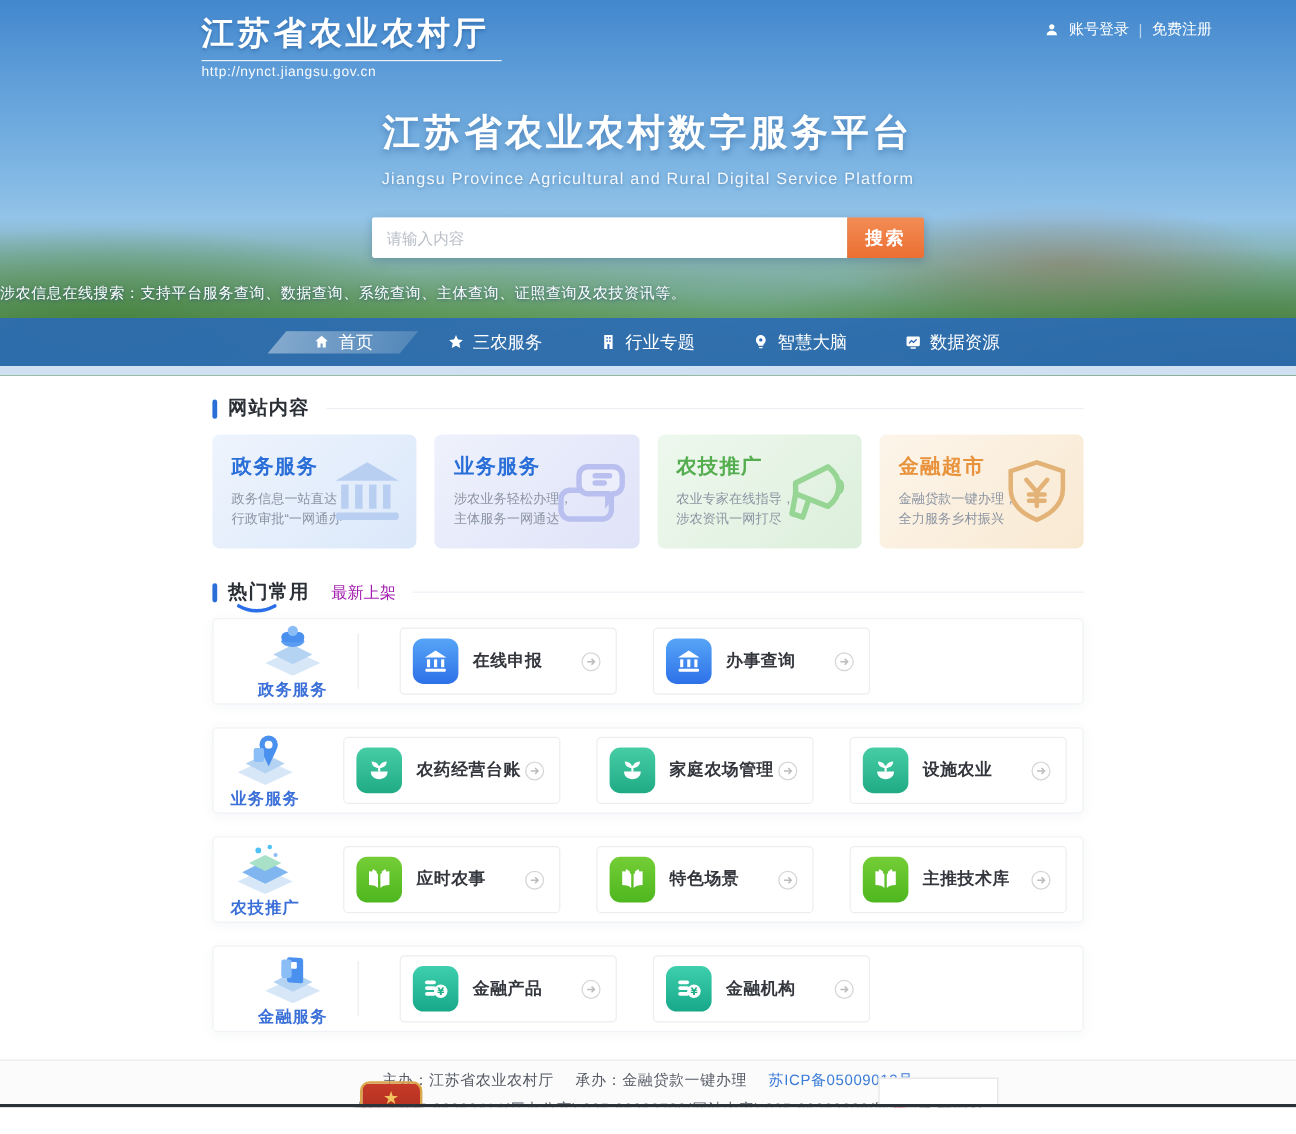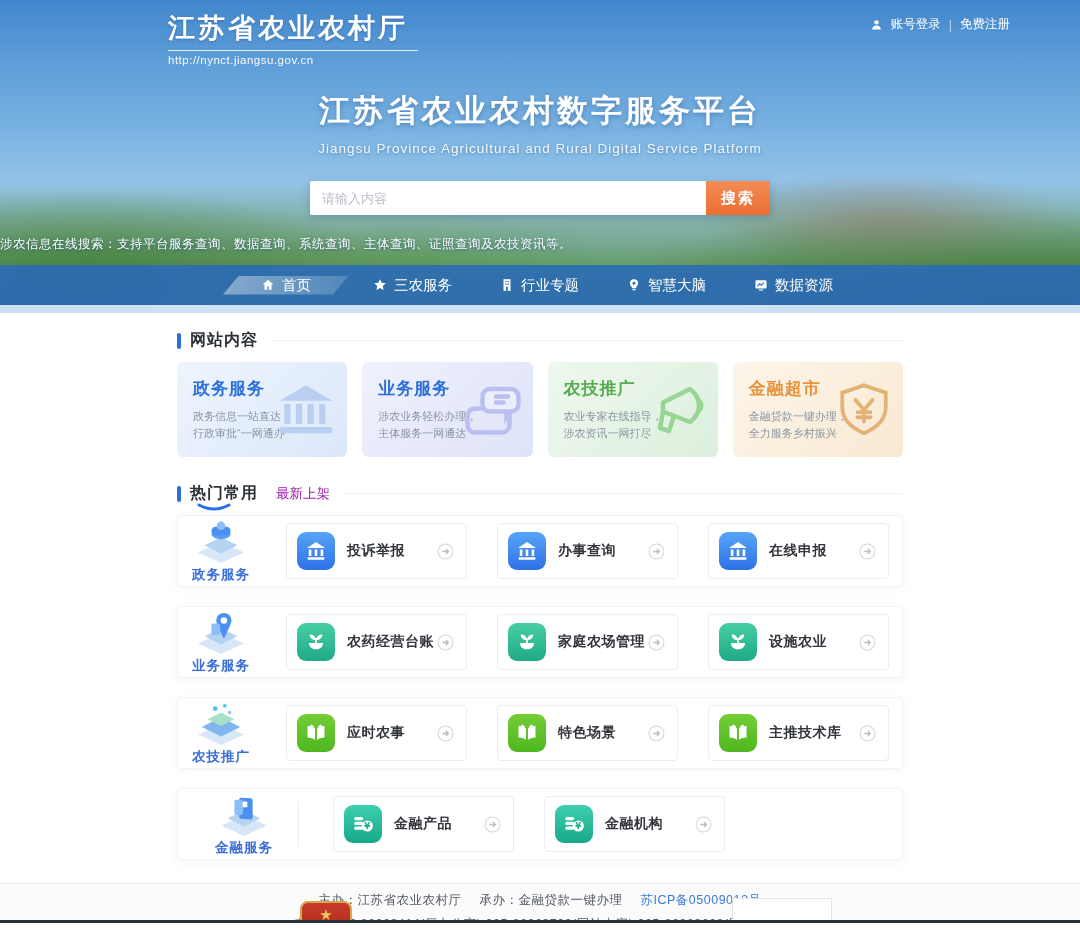--- a/index.html
+++ b/index.html
@@ -245,53 +245,37 @@
       <div class="svc-item">
         <span class="svc-ic ic-blue">
             <svg viewBox="0 0 24 24" fill="#fff">
               <path d="M12 3l9 6H3z"></path>
               <rect x="4.8" y="10.5" width="2.6" height="6.5"></rect>
               <rect x="10.7" y="10.5" width="2.6" height="6.5"></rect>
               <rect x="16.6" y="10.5" width="2.6" height="6.5"></rect>
               <rect x="3.5" y="18.2" width="17" height="2.6" rx="1"></rect>
             </svg>
           </span>
-        <span class="svc-label">投诉举报</span>
+        <span class="svc-label">在线申报</span>
         <span class="go"><svg viewBox="0 0 16 16">
               <circle cx="8" cy="8" r="7" fill="none" stroke="#d6d6d6"></circle>
               <path d="M5 8h5.5M8.4 5.7L10.7 8l-2.3 2.3" stroke="#bcbcbc" fill="none" stroke-width="1.2"></path>
             </svg></span>
       </div>
       <div class="svc-item">
         <span class="svc-ic ic-blue">
             <svg viewBox="0 0 24 24" fill="#fff">
               <path d="M12 3l9 6H3z"></path>
               <rect x="4.8" y="10.5" width="2.6" height="6.5"></rect>
               <rect x="10.7" y="10.5" width="2.6" height="6.5"></rect>
               <rect x="16.6" y="10.5" width="2.6" height="6.5"></rect>
               <rect x="3.5" y="18.2" width="17" height="2.6" rx="1"></rect>
             </svg>
           </span>
         <span class="svc-label">办事查询</span>
-        <span class="go"><svg viewBox="0 0 16 16">
-              <circle cx="8" cy="8" r="7" fill="none" stroke="#d6d6d6"></circle>
-              <path d="M5 8h5.5M8.4 5.7L10.7 8l-2.3 2.3" stroke="#bcbcbc" fill="none" stroke-width="1.2"></path>
-            </svg></span>
-      </div>
-      <div class="svc-item">
-        <span class="svc-ic ic-blue">
-            <svg viewBox="0 0 24 24" fill="#fff">
-              <path d="M12 3l9 6H3z"></path>
-              <rect x="4.8" y="10.5" width="2.6" height="6.5"></rect>
-              <rect x="10.7" y="10.5" width="2.6" height="6.5"></rect>
-              <rect x="16.6" y="10.5" width="2.6" height="6.5"></rect>
-              <rect x="3.5" y="18.2" width="17" height="2.6" rx="1"></rect>
-            </svg>
-          </span>
-        <span class="svc-label">在线申报</span>
         <span class="go"><svg viewBox="0 0 16 16">
               <circle cx="8" cy="8" r="7" fill="none" stroke="#d6d6d6"></circle>
               <path d="M5 8h5.5M8.4 5.7L10.7 8l-2.3 2.3" stroke="#bcbcbc" fill="none" stroke-width="1.2"></path>
             </svg></span>
       </div>
     </div>
   </div>
 
   <div class="group-row">
     <div class="group-left">

